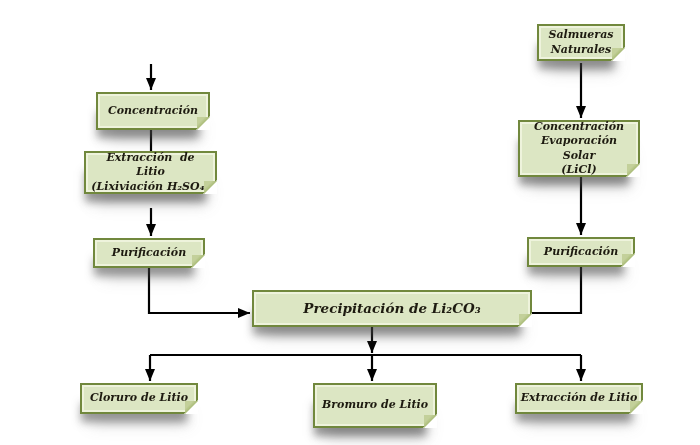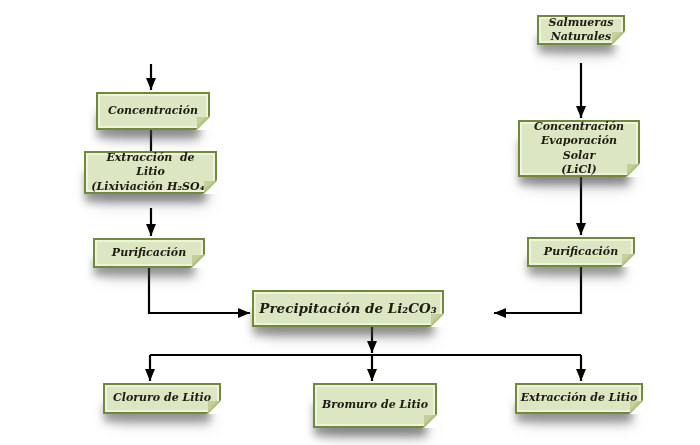--- a/index.html
+++ b/index.html
@@ -74,40 +74,40 @@
 
   <div class="node" style="left:84px;top:151px;width:133px;height:43px">
     <span class="label">Extracción  de  Litio
 (Lixiviación H₂SO₄)</span>
   </div>
 
   <div class="node" style="left:93px;top:238px;width:112px;height:30px">
     <span class="label">Purificación</span>
   </div>
 
-  <div class="node" style="left:537px;top:15px;width:88px;height:30px">
+  <div class="node" style="left:537px;top:24px;width:88px;height:37px">
     <span class="label">Salmueras
 Naturales</span>
   </div>
 
   <div class="node" style="left:518px;top:120px;width:122px;height:57px">
     <span class="label">Concentración
 Evaporación Solar
 (LiCl)</span>
   </div>
 
   <div class="node" style="left:527px;top:237px;width:108px;height:30px">
     <span class="label">Purificación</span>
   </div>
 
-  <div class="node big" style="left:252px;top:290px;width:192px;height:37px">
+  <div class="node big" style="left:252px;top:290px;width:280px;height:37px">
     <span class="label">Precipitación de Li₂CO₃</span>
   </div>
 
-  <div class="node" style="left:103px;top:383px;width:118px;height:31px">
+  <div class="node" style="left:80px;top:383px;width:118px;height:31px">
     <span class="label">Cloruro de Litio</span>
   </div>
 
   <div class="node" style="left:313px;top:383px;width:124px;height:45px">
     <span class="label">Bromuro de Litio</span>
   </div>
 
   <div class="node" style="left:515px;top:383px;width:128px;height:31px">
     <span class="label">Extracción de Litio</span>
   </div>

